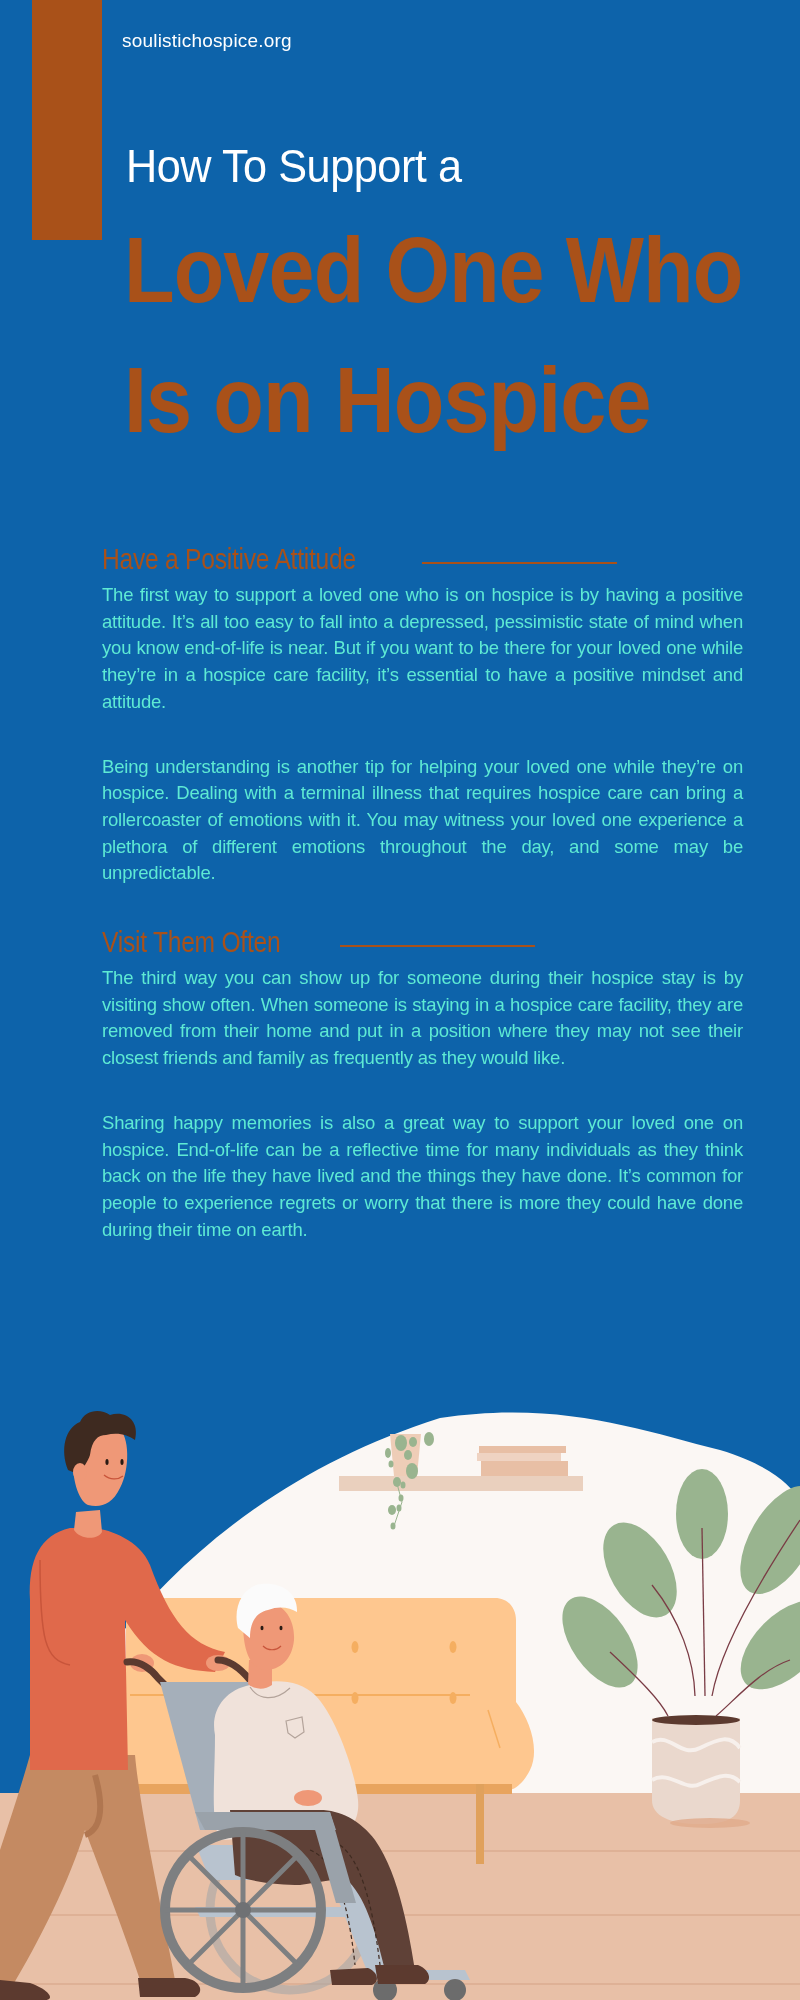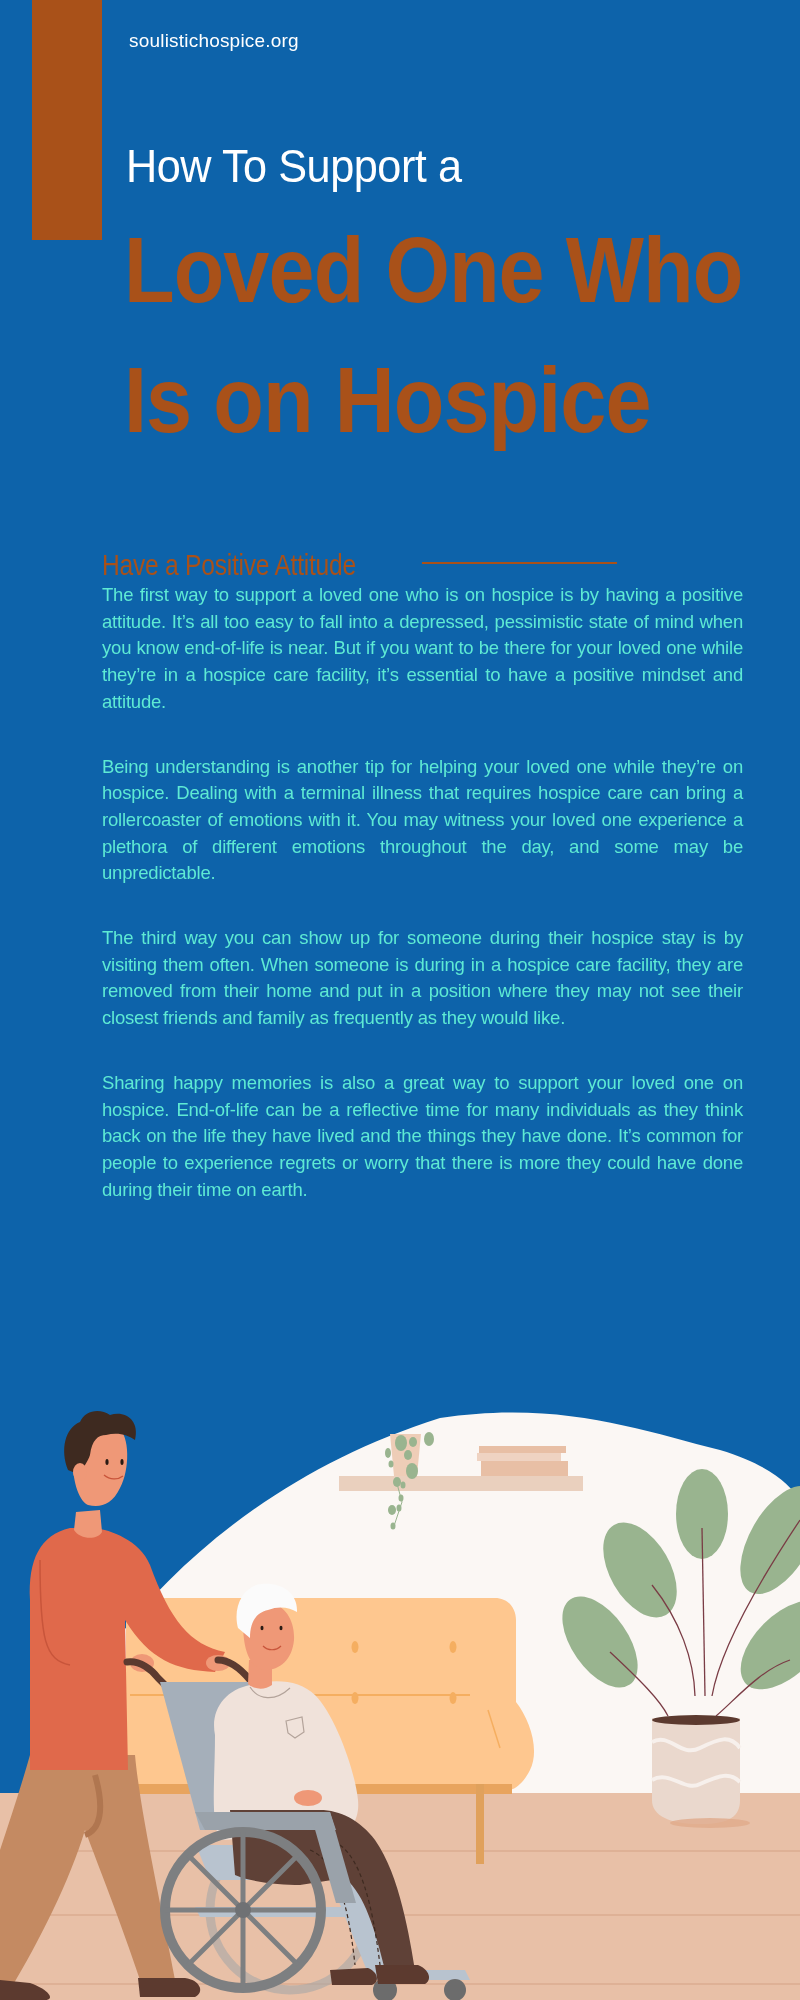--- a/index.html
+++ b/index.html
@@ -12,21 +12,20 @@
     .accent-bar {
       position: absolute; left: 32px; top: 0;
       width: 70px; height: 240px;
       background: #a95119;
     }
     .site-url {
       position: absolute; left: 122px; top: 30px;
       color: #ffffff; font-size: 19px;
       font-family: "Liberation Sans", sans-serif;
       letter-spacing: 0.2px;
-      margin-left: 7px;
     }
     .title-sub {
       position: absolute; left: 126px; top: 138px;
       color: #ffffff; font-size: 47px;
       font-family: "Liberation Sans Narrow", "Liberation Sans", sans-serif;
       font-weight: 400; letter-spacing: -0.5px;
       transform: scaleX(0.92); transform-origin: left;
       white-space: nowrap;
     }
     .title-main {
@@ -35,21 +34,21 @@
       font-weight: 700; line-height: 130px;
       letter-spacing: -1px;
       transform: scaleX(0.9); transform-origin: left;
       white-space: nowrap;
     }
     .sections {
       position: absolute; left: 102px; top: 542px; width: 641px;
     }
     .section { position: relative; margin-bottom: 38px; }
     .section-head {
-      display: flex; align-items: flex-end; height: 40px;
+      display: flex; align-items: flex-start; height: 40px;
     }
     .section-title {
       color: #a95119; font-size: 30px; font-weight: 400;
       transform: scaleX(0.82); transform-origin: left;
       white-space: nowrap;
       letter-spacing: -0.3px;
     }
     .section-rule {
       position: absolute; top: 20px;
       height: 2px; background: #a95119;
@@ -80,21 +79,25 @@
     <div class="section-head">
       <span class="section-title">Have a Positive Attitude</span>
       <span class="section-rule" style="left:320px;width:195px;"></span>
     </div>
     <p class="section-body">The first way to support a loved one who is on hospice is by having a positive attitude. It’s all too easy to fall into a depressed, pessimistic state of mind when you know end-of-life is near. But if you want to be there for your loved one while they’re in a hospice care facility, it’s essential to have a positive mindset and attitude.</p>
   </div>
   <div class="section">
     <p class="section-body">Being understanding is another tip for helping your loved one while they’re on hospice. Dealing with a terminal illness that requires hospice care can bring a rollercoaster of emotions with it. You may witness your loved one experience a plethora of different emotions throughout the day, and some may be unpredictable.</p>
   </div>
   <div class="section">
-    <p class="section-body">The third way you can show up for someone during their hospice stay is by visiting them often. When someone is during in a hospice care facility, they are removed from their home and put in a position where they may not see their closest friends and family as frequently as they would like.</p>
+    <div class="section-head">
+      <span class="section-title">Visit Them Often</span>
+      <span class="section-rule" style="left:238px;width:195px;"></span>
+    </div>
+    <p class="section-body">The third way you can show up for someone during their hospice stay is by visiting show often. When someone is staying in a hospice care facility, they are removed from their home and put in a position where they may not see their closest friends and family as frequently as they would like.</p>
   </div>
   <div class="section">
     <p class="section-body">Sharing happy memories is also a great way to support your loved one on hospice. End-of-life can be a reflective time for many individuals as they think back on the life they have lived and the things they have done. It’s common for people to experience regrets or worry that there is more they could have done during their time on earth.</p>
   </div>
 </div>
 
 <svg class="illustration" viewBox="0 0 800 620" width="800" height="620">
 
   <path d="M0,620 L0,520 C30,330 180,120 440,38 C560,20 640,50 720,70 C770,85 790,105 800,120 L800,620 Z" fill="#fbf7f4"></path>
 

